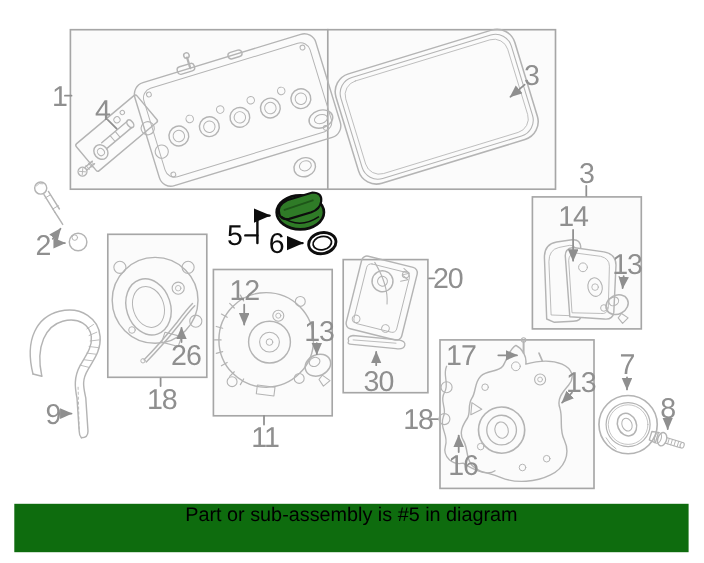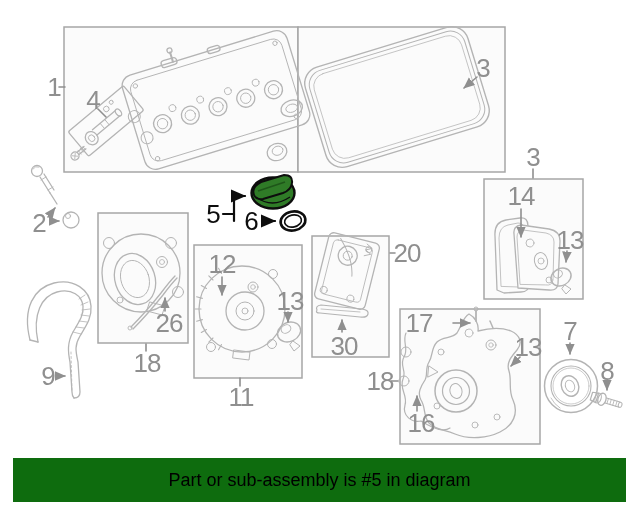--- a/index.html
+++ b/index.html
@@ -3,21 +3,21 @@
 <meta charset="utf-8">
 <style>
   html,body{margin:0;padding:0;background:#ffffff;}
   .stage{position:relative;width:640px;height:512px;background:#ffffff;
          font-family:"Liberation Sans",sans-serif;overflow:hidden;}
   .diagram-svg{position:absolute;left:0;top:0;}
   .callout{position:absolute;transform:translate(-50%,-50%);font-size:26px;
            line-height:1;color:#8f8f8f;letter-spacing:-1px;cursor:default;}
   .callout.hl{color:#0d0d0d;}
   .banner{position:absolute;left:13px;top:458px;width:613px;height:44px;
-          display:flex;flex-direction:column;justify-content:center;align-items:center;
+          display:flex;flex-direction:column;justify-content:flex-start;align-items:center;
           color:#000;font-size:18px;line-height:20px;text-align:center;}
 </style>
 </head>
 <body>
 
 <div class="stage">
 
 <svg class="diagram-svg" width="640" height="512" viewBox="0 0 640 512">
   <defs>
     <marker id="arrG" markerWidth="8" markerHeight="7" refX="6.5" refY="3" orient="auto">

